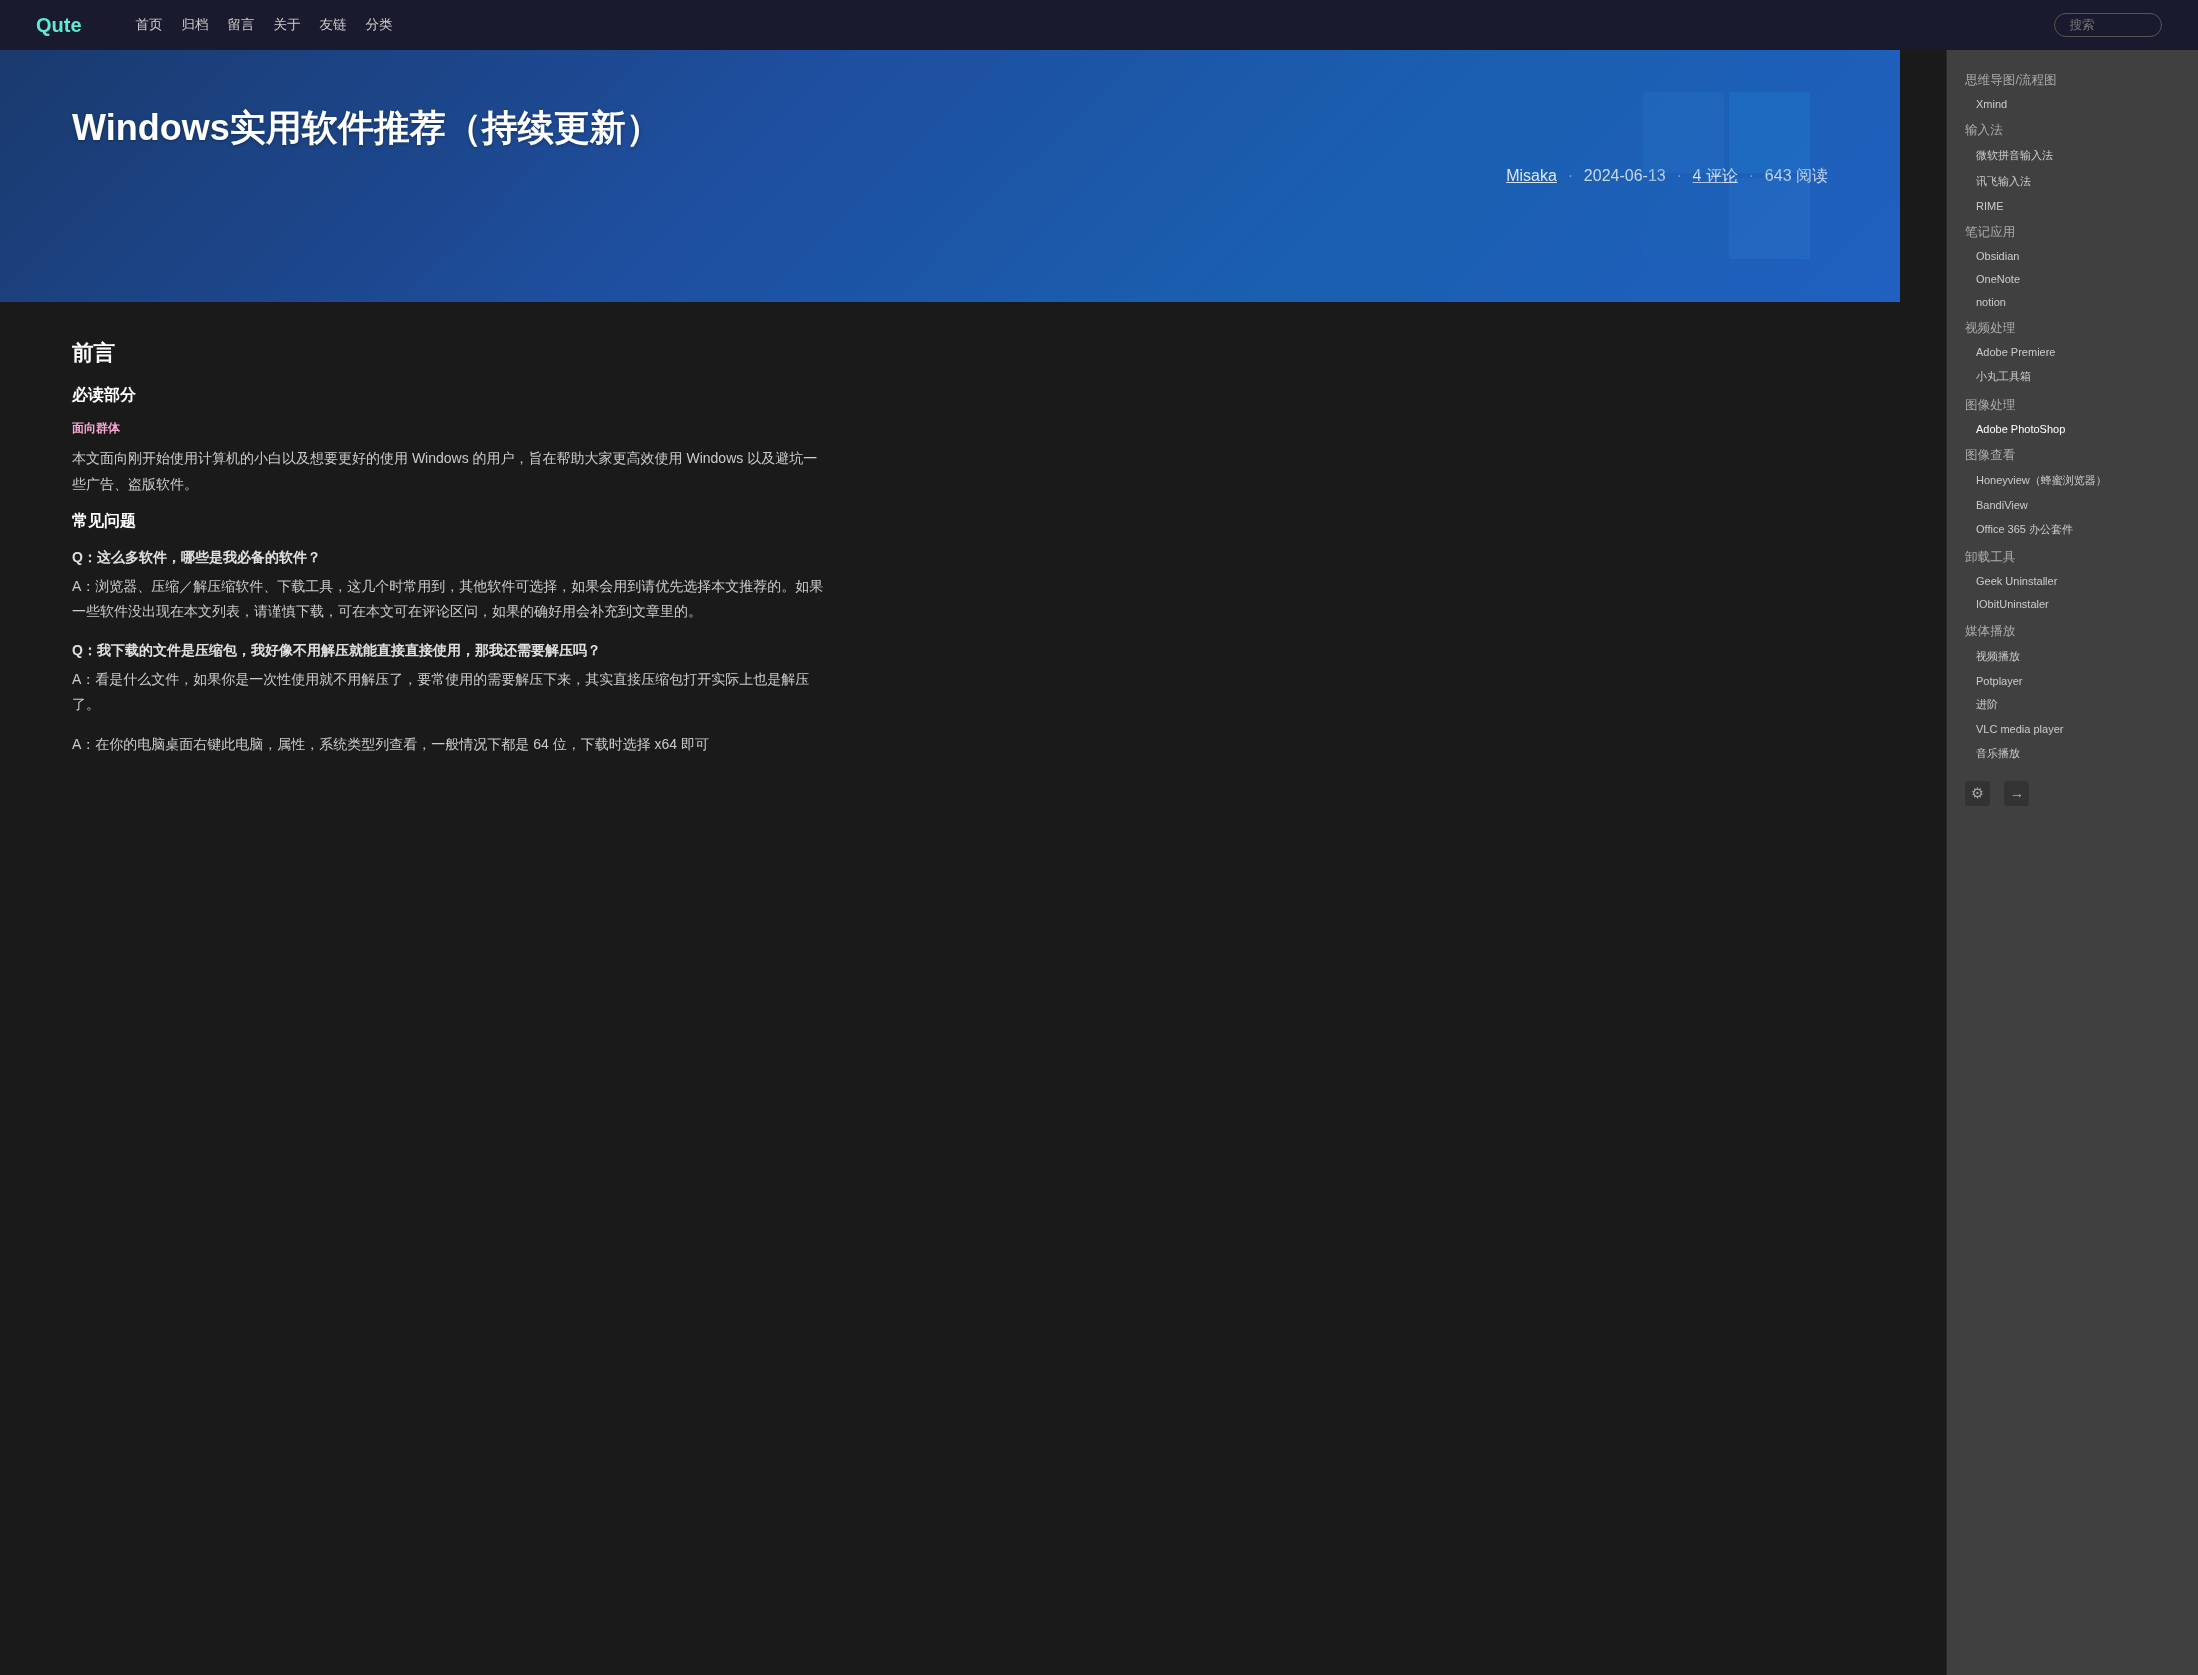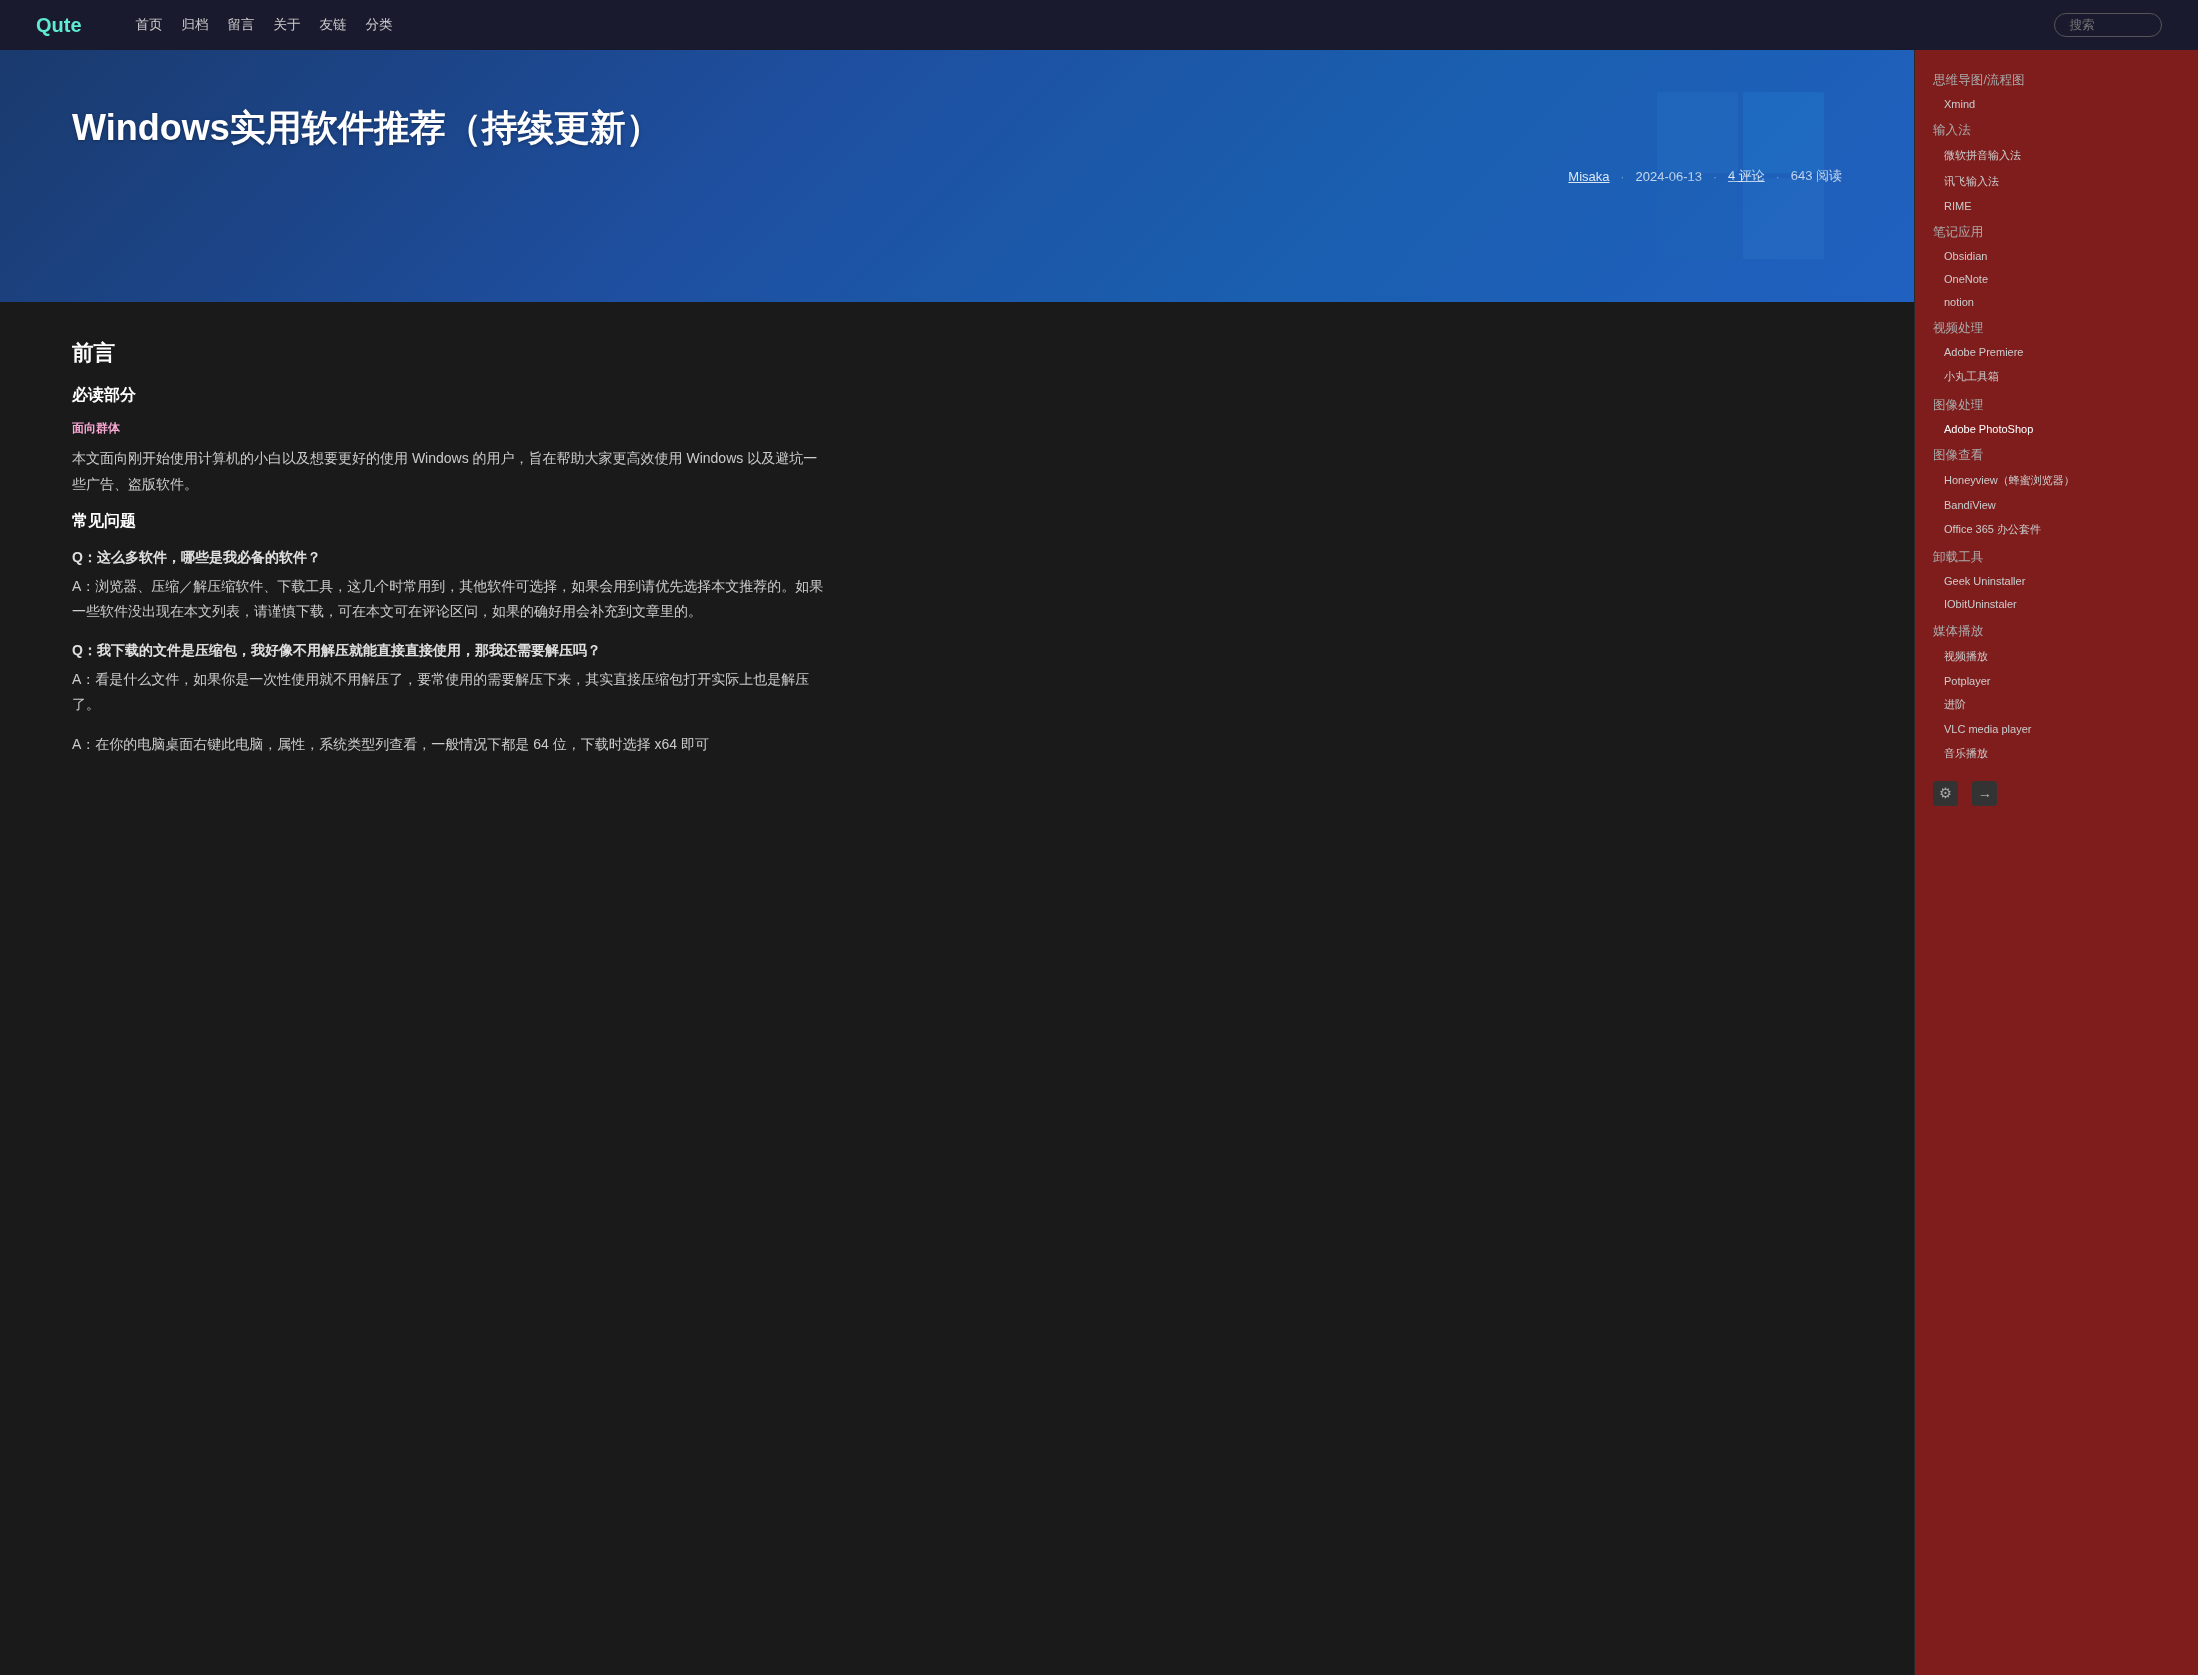--- a/index.html
+++ b/index.html
@@ -98,21 +98,21 @@
     .win-tile:nth-child(4) { background: rgba(50,130,210,0.35); }
 
     #hero-title {
       font-size: 36px;
       font-weight: bold;
       color: #fff;
       margin-bottom: 18px;
       text-shadow: 0 0.9px 3.6px rgba(0,0,0,0.3);
     }
     #hero-meta {
-      font-size: 13px;
+      font-size: 16px;
       color: rgba(255,255,255,0.75);
       display: flex;
       gap: 10.8px;
       align-items: center;
     }
     .meta-sep { opacity: 0.5; }
     .meta-link { color: rgba(255,255,255,0.85); text-decoration: underline; cursor: pointer; }
 
     
     #article {
@@ -121,26 +121,27 @@
     }
     #article h1 { font-size: 21.6px; color: #fff; margin-bottom: 18px; }
     #article h2 { font-size: 16px; color: #fff; margin-bottom: 12.6px; margin-top: 9px; }
     #article h3 { font-size: 12px; color: #f9a8d4; margin-bottom: 9px; margin-top: 14.4px; }
     #article p { font-size: 14px; color: #ccc; line-height: 1.8; margin-bottom: 14.4px; }
     #article .qa-q { font-weight: bold; color: #e0e0e0; margin-bottom: 3.6px; }
     #article .qa-a { color: #ccc; margin-bottom: 14.4px; line-height: 1.8; }
 
     
     #sidebar {
-      width: 284px;
-      background: #7f1d1d;
+      width: 252px;
+      background: #404040;
       border-left: 0.9px solid #2a2a2a;
       padding: 14.4px 0;
       overflow-y: auto;
       flex-shrink: 0;
+      margin-left: 46px;
     }
     .sidebar-category {
       font-size: 12.6px;
       color: #aaa;
       padding: 7.2px 18px 3.6px 18px;
       font-weight: normal;
     }
     .sidebar-item {
       font-size: 11px;
       color: #ccc;

